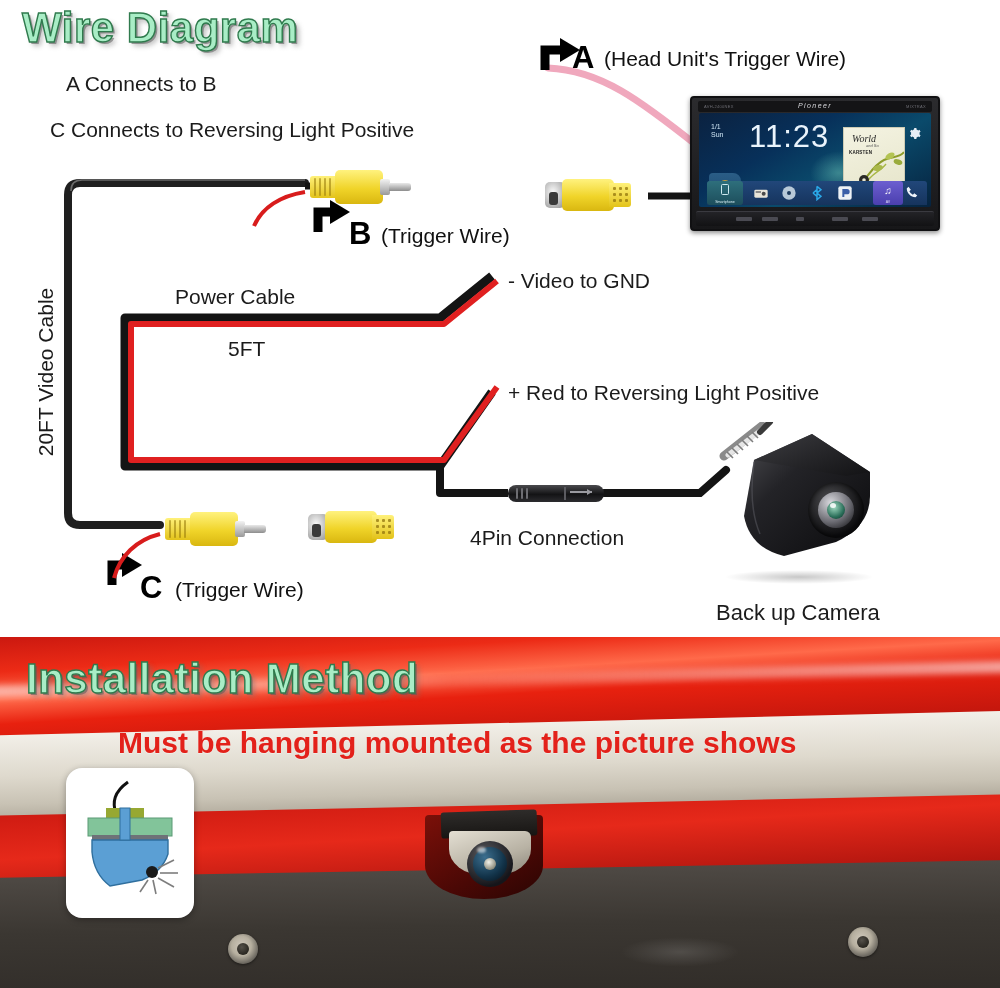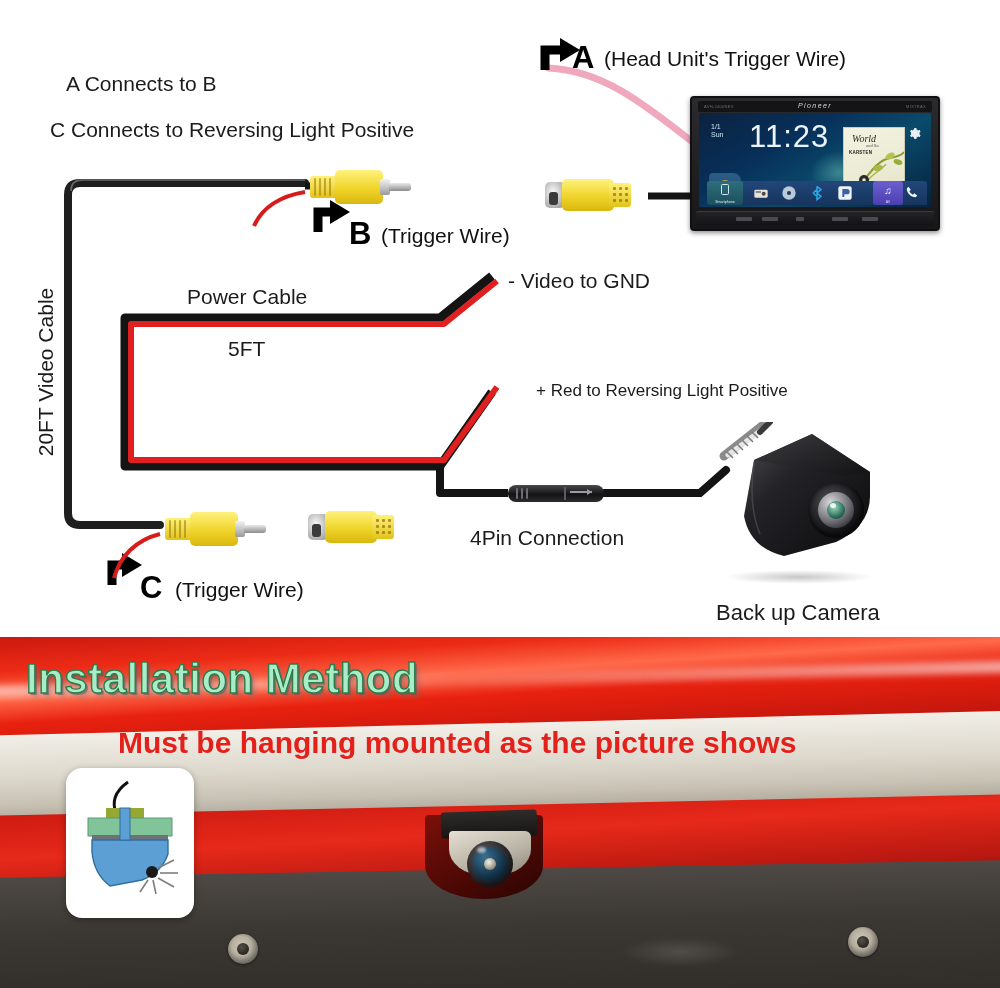--- a/index.html
+++ b/index.html
@@ -40,22 +40,22 @@
   #lbl-A { left:572px; top:40px; }
   #lbl-A-sub { left:604px; top:47px;text-align:center; }
   #lbl-B { left:349px; top:216px; }
   #lbl-B-sub { left:381px; top:224px; }
   #lbl-C { left:140px; top:570px; }
   #lbl-C-sub { left:175px; top:578px; }
 
   #lbl-headunit { left:700px; top:242px; font-size:22px; }
   #lbl-camera   { left:716px; top:600px; font-size:22px; }
   #lbl-blackgnd { left:508px; top:269px; font-size:21px; }
-  #lbl-redpos   { left:536px; top:381px; font-size:17px; }
-  #lbl-power    { left:187px; top:285px; font-size:21px; }
+  #lbl-redpos   { left:508px; top:381px; font-size:21px; }
+  #lbl-power    { left:175px; top:285px; font-size:21px; }
   #lbl-5ft      { left:228px; top:337px; font-size:21px; }
   #lbl-4pin     { left:470px; top:526px; font-size:21px; }
 
   #lbl-video {
     position:absolute; left:-54px; top:360px; width:200px;
     transform:rotate(-90deg); transform-origin:center center;
     font-size:21px; color:#1b1b1b; text-align:center; white-space:nowrap;
   }
 
   svg.overlay { position:absolute; left:0; top:0; width:1000px; height:637px; pointer-events:none; }
@@ -233,20 +233,21 @@
 
   
   #inset-card { position:absolute; left:66px; top:768px; width:128px; height:150px;
       background:#fff; border-radius:16px; box-shadow:0 2px 7px rgba(0,0,0,.32); z-index:42; }
 </style>
 </head>
 <body>
 
 <div id="wire-section">
 
+  <div class="fancy-title" id="title-wire">Wire Diagram</div>
 
   <div class="plain-text" id="line-a-b">A Connects to B</div>
   <div class="plain-text" id="line-c-rev">C Connects to Reversing Light Positive</div>
 
   <svg class="overlay" viewBox="0 0 1000 637">
 
     <path d="M548,68 C600,70 640,100 700,148" stroke="#f0a8bd" stroke-width="7" fill="none" stroke-linecap="round"></path>
 
     <path d="M545,70 L545,50 L566,50" stroke="#000" stroke-width="9" fill="none"></path>
     <path d="M560,38 L580,50 L560,62 Z" fill="#000"></path>

